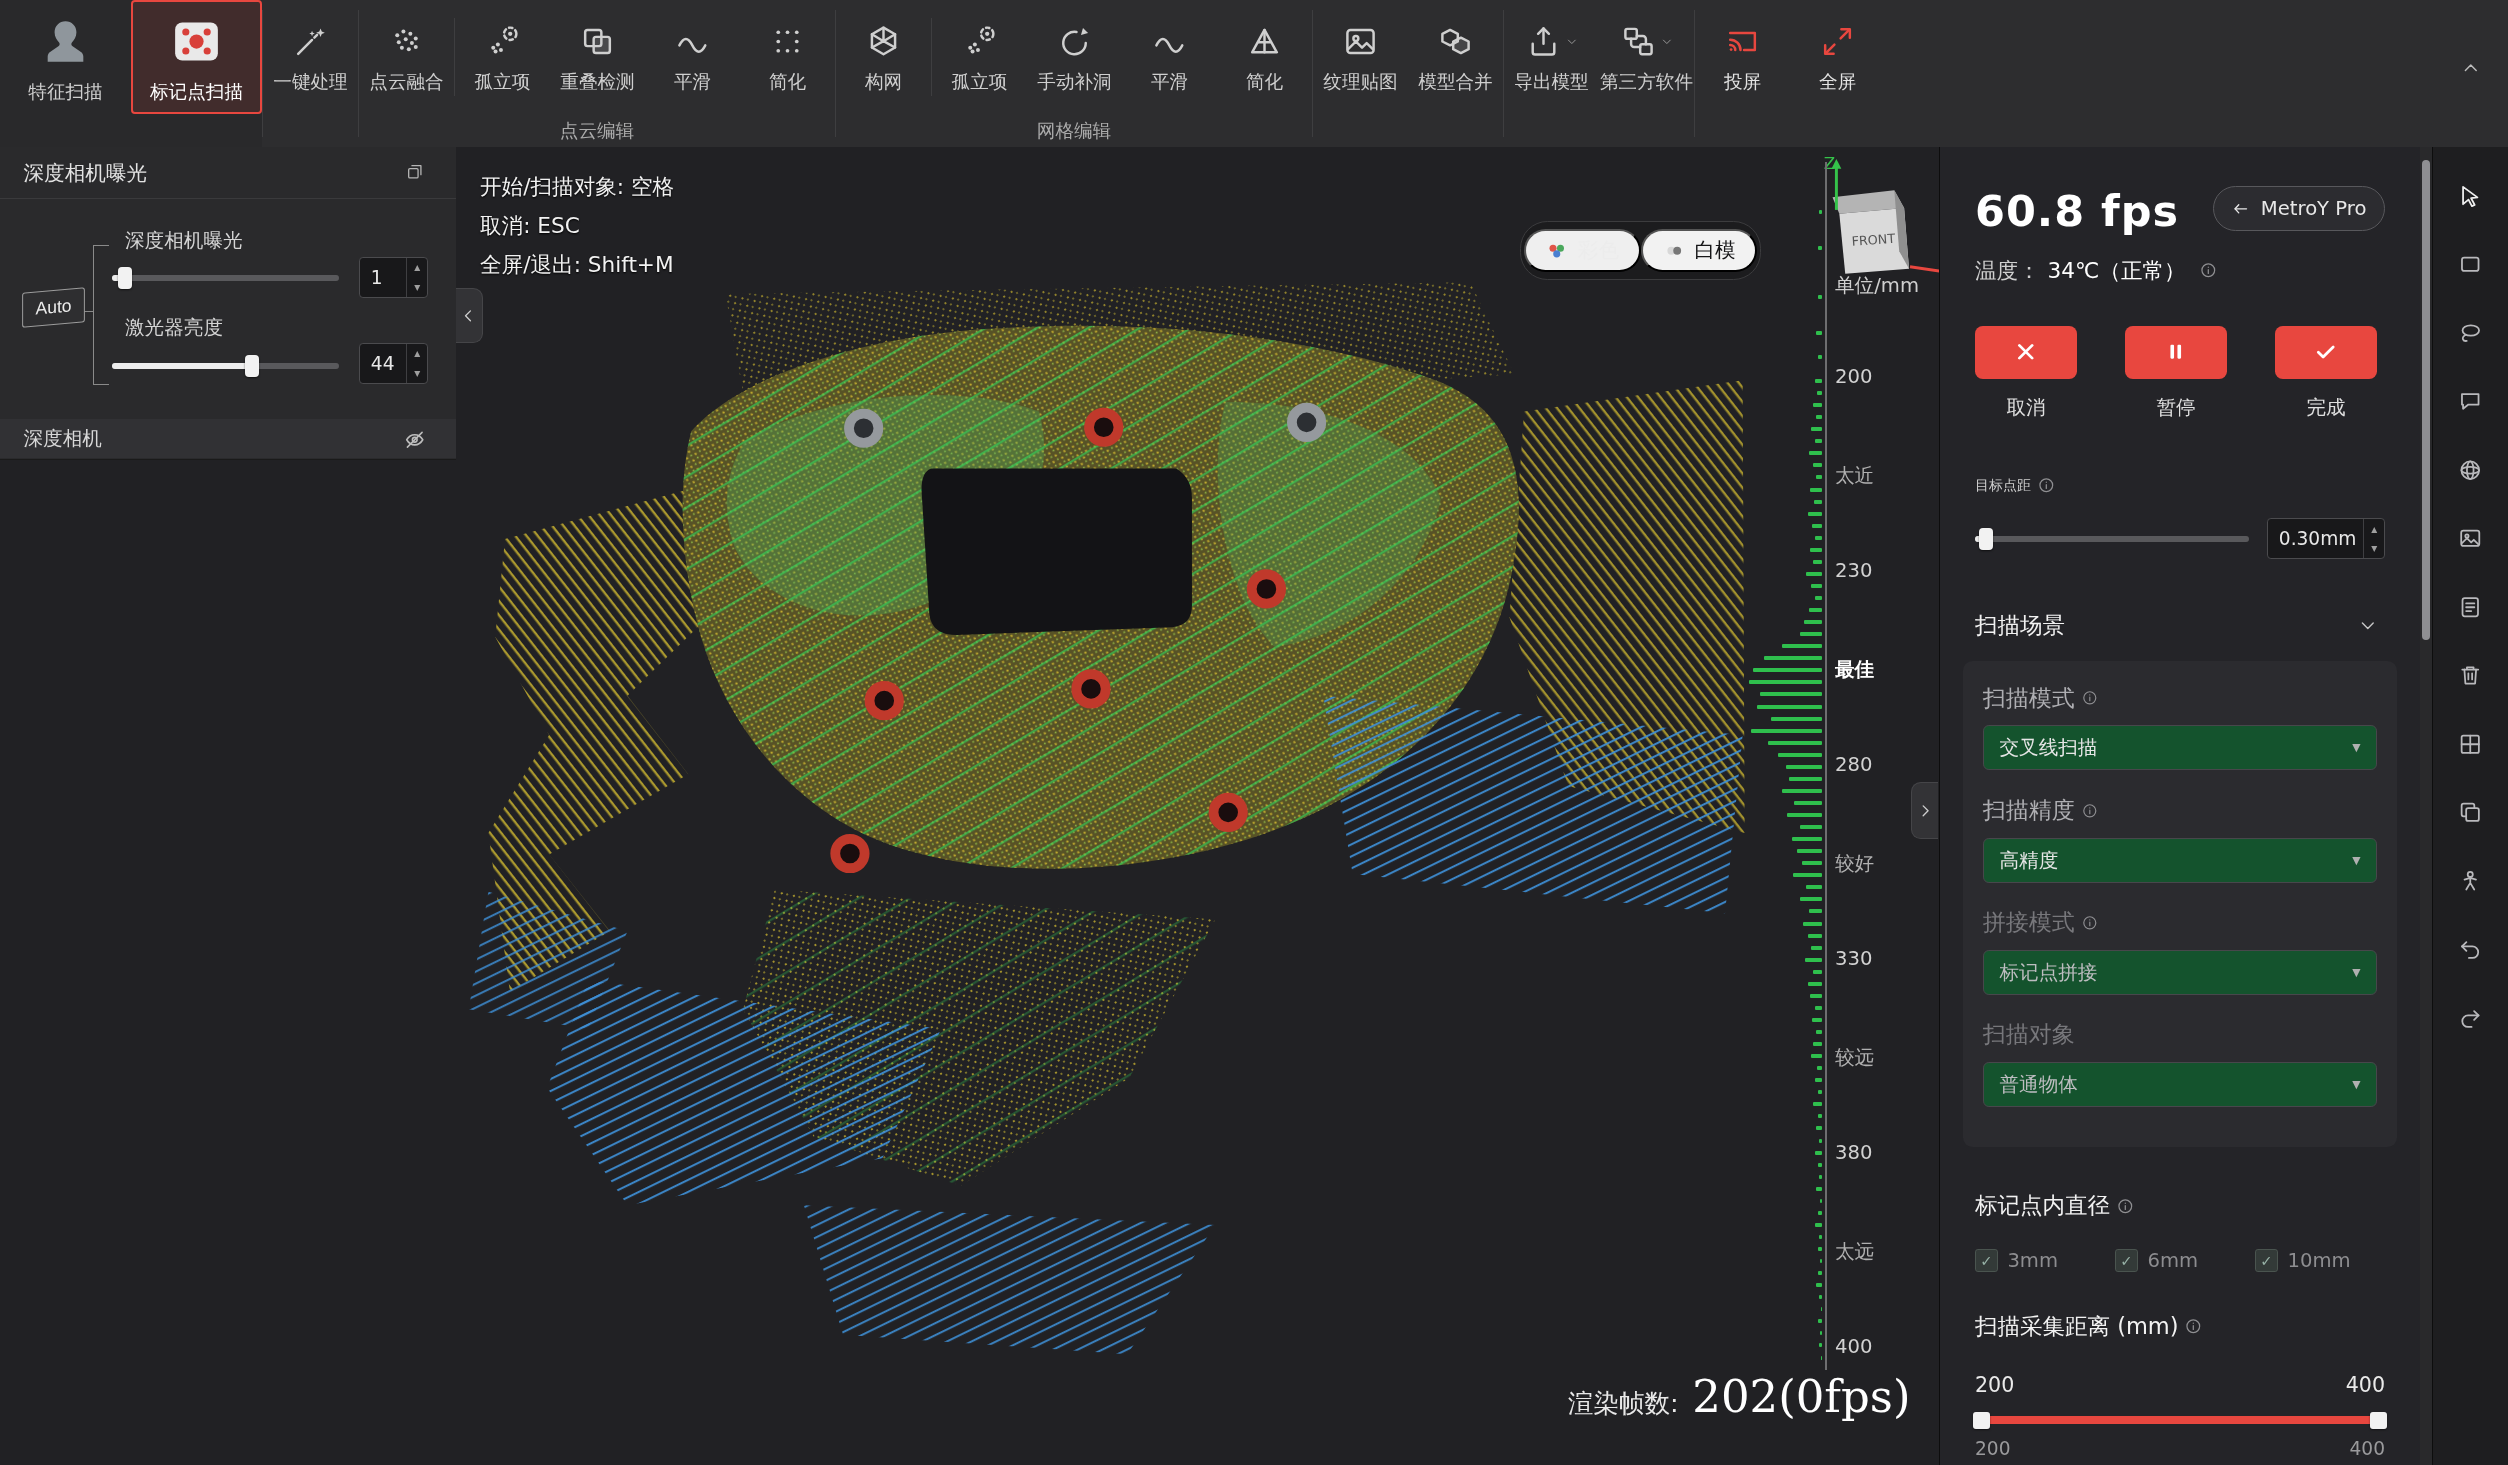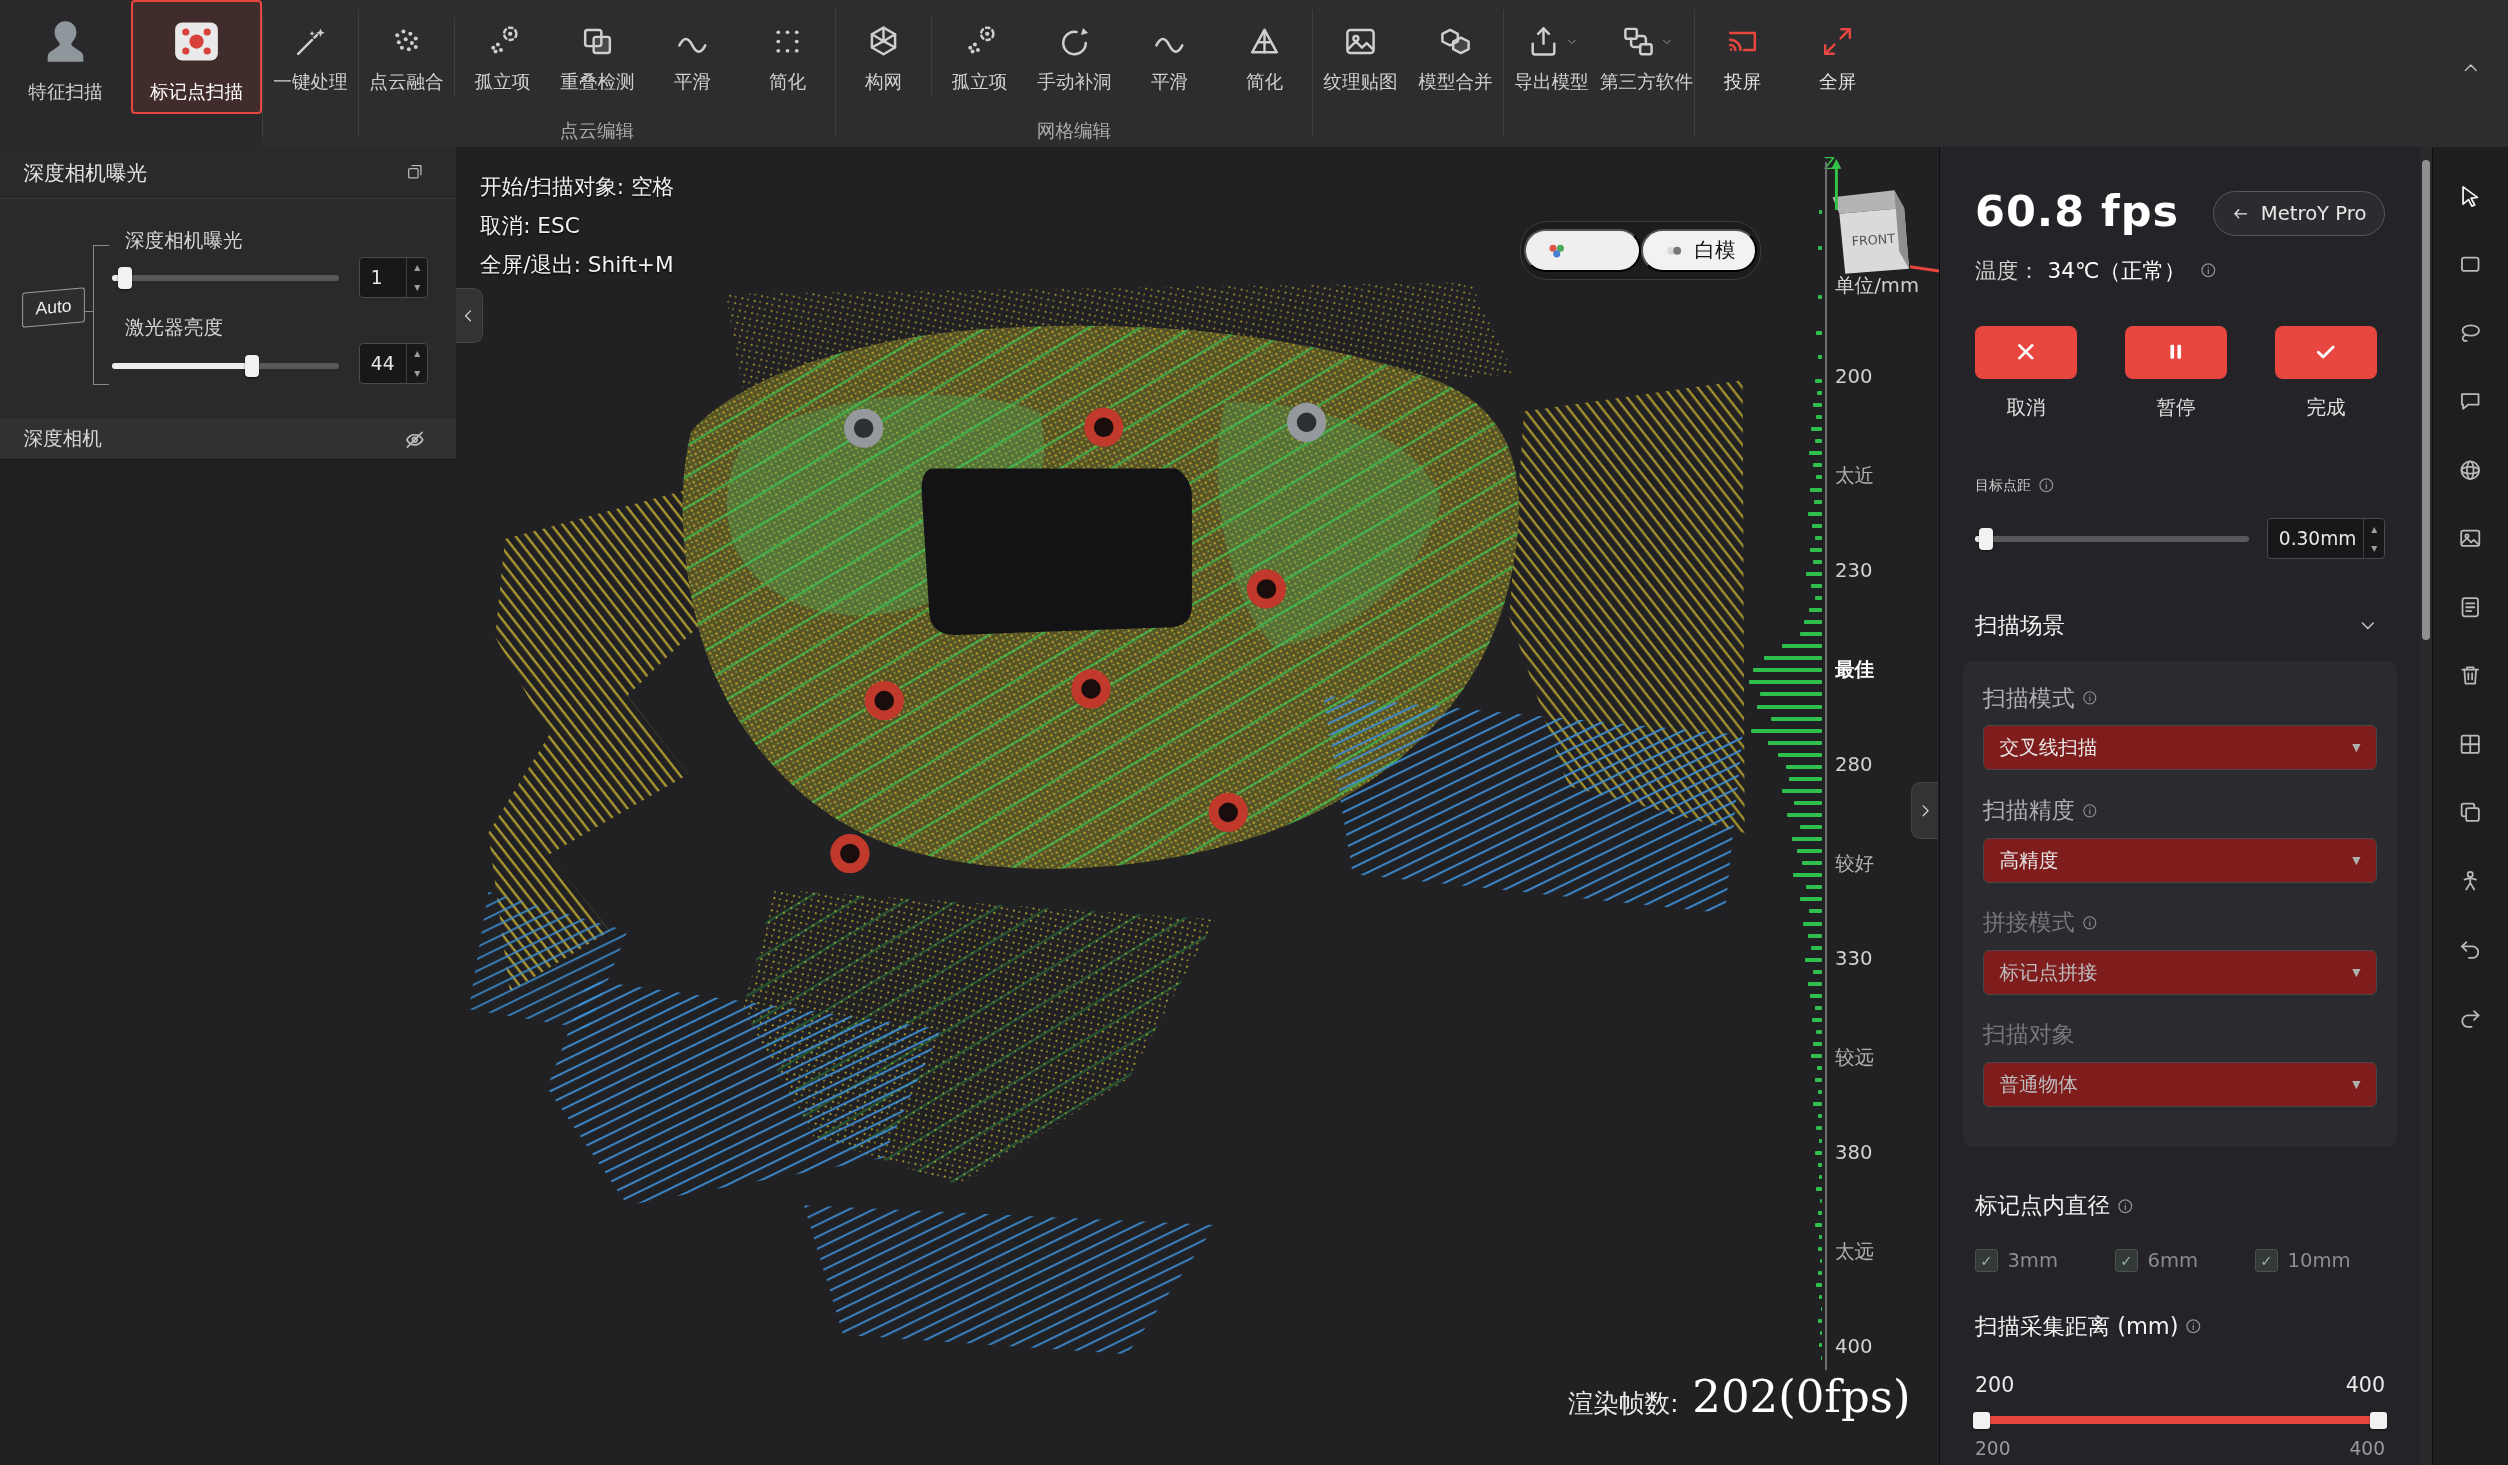--- a/index.html
+++ b/index.html
@@ -64,21 +64,21 @@
   .stp span{flex:1;display:flex;align-items:center;justify-content:center;font-size:7.8px;color:#9f9f9f;cursor:pointer;}
   .bracket{position:absolute;border-color:#8a8a8a;}
   .auto-badge{position:absolute;left:21.6px;top:143px;width:63px;height:35px;border:1px solid #9c9c9c;background:#2e2e30;border-radius:2.9px;display:flex;align-items:center;justify-content:center;font-size:17.6px;color:#ececec;transform:rotate(-5deg) skewX(-5deg);cursor:pointer;}
   .cam-row{position:absolute;left:0;top:272px;width:100%;height:39px;background:#313134;display:flex;align-items:center;}
   .cam-label{margin-left:23.5px;font-size:19.6px;color:#d8d8d8;}
   .cam-eye{position:absolute;right:23.5px;top:7.8px;background:none;border:none;color:#bdbdbd;cursor:pointer;display:flex;}
   .collapse-handle{position:absolute;left:456px;top:288px;width:27.4px;height:55px;background:#333336;border:1px solid #454548;border-left:none;border-radius:0 9.8px 9.8px 0;display:flex;align-items:center;justify-content:center;color:#cfcfcf;cursor:pointer;z-index:5;}
 
   
   #right-panel{position:absolute;left:1939px;top:147px;width:481px;height:1318px;background:#242428;border-left:1px solid #0d0d0d;padding:0 35px;box-sizing:border-box;overflow:hidden;}
-  .fps-row{margin-top:39px;display:flex;justify-content:space-between;align-items:flex-end;}
+  .fps-row{margin-top:39px;display:flex;justify-content:space-between;align-items:flex-start;}
   .fps{font-size:43px;font-weight:bold;color:#ffffff;letter-spacing:1px;}
   .device-btn{height:45px;border-radius:22.5px;border:1px solid #58585c;background:#2c2c30;color:#e8e8e8;display:flex;align-items:center;gap:9.8px;padding:0 17.6px;font-size:19.6px;cursor:pointer;font-family:inherit;}
   .temp-row{margin-top:19.6px;display:flex;align-items:center;gap:7.8px;font-size:21.6px;}
   .temp-label{color:#cfcfcf;}
   .temp-value{color:#ffffff;}
   .info-ic{display:flex;color:#8f8f92;background:none;border:none;cursor:pointer;padding:0;margin-left:5.9px;}
   .actions{margin-top:41px;display:flex;gap:48px;}
   .act-btn{width:102px;height:53px;border-radius:7.8px;border:none;background:#e8473f;color:#ffffff;display:flex;align-items:center;justify-content:center;cursor:pointer;}
   .action-labels{margin-top:15.7px;display:flex;gap:48px;}
   .action-labels span{width:102px;text-align:center;font-size:19.6px;color:#e0e0e0;}
@@ -88,21 +88,21 @@
   .target-slider{position:relative;flex:1;height:21.6px;cursor:pointer;}
   .value-box{width:116px;height:39px;background:#18181a;border:1px solid #4b4b4e;border-radius:3.9px;display:flex;align-items:stretch;}
   .value-box .num-val{font-size:18.6px;}
   .scene-head{margin-top:51px;display:flex;align-items:center;justify-content:space-between;}
   .scene-title{font-size:22.5px;color:#f2f2f2;}
   .scene-chev{background:none;border:none;color:#c5c5c5;cursor:pointer;display:flex;}
   .scene-card{margin:19.6px -11.8px 0;background:#2b2b2f;border-radius:9.8px;padding:21.6px 19.6px 15.7px;}
   .scene-field{margin-bottom:24.5px;}
   .f-label-row{display:flex;align-items:center;font-size:23px;color:#aeaeb2;margin-bottom:11.8px;}
   .f-label-row.dim{color:#77777b;}
-  .dd{width:100%;height:45px;background:#7f1d1d;border:1px solid #47474b;border-radius:5.9px;display:flex;align-items:center;padding:0 15.7px;box-sizing:border-box;cursor:pointer;font-family:inherit;color:#e6e6e6;}
+  .dd{width:100%;height:45px;background:#14532d;border:1px solid #47474b;border-radius:5.9px;display:flex;align-items:center;padding:0 15.7px;box-sizing:border-box;cursor:pointer;font-family:inherit;color:#e6e6e6;}
   .dd.dim{color:#bdbdc0;}
   .dd-val{flex:1;text-align:left;font-size:19.6px;}
   .dd-arrow{font-size:10.8px;color:#b0b0b0;}
   .marker-head{margin-top:43px;font-size:22.5px;color:#f2f2f2;display:flex;align-items:center;}
   .check-row{margin-top:27.4px;display:flex;gap:57px;}
   .check-item{display:flex;align-items:center;gap:9.8px;cursor:pointer;}
   .checkbox{width:20.6px;height:20.6px;border-radius:2.9px;background:#333a38;border:1px solid #4a544f;display:flex;align-items:center;justify-content:center;font-size:14.7px;color:#97b2a7;}
   .check-label{font-size:19.6px;color:#8d8d90;}
   .capture-head{margin-top:39px;font-size:22.5px;color:#f2f2f2;display:flex;align-items:center;}
   .cap-top{margin-top:31px;display:flex;justify-content:space-between;font-size:20.6px;color:#eaeaea;}

